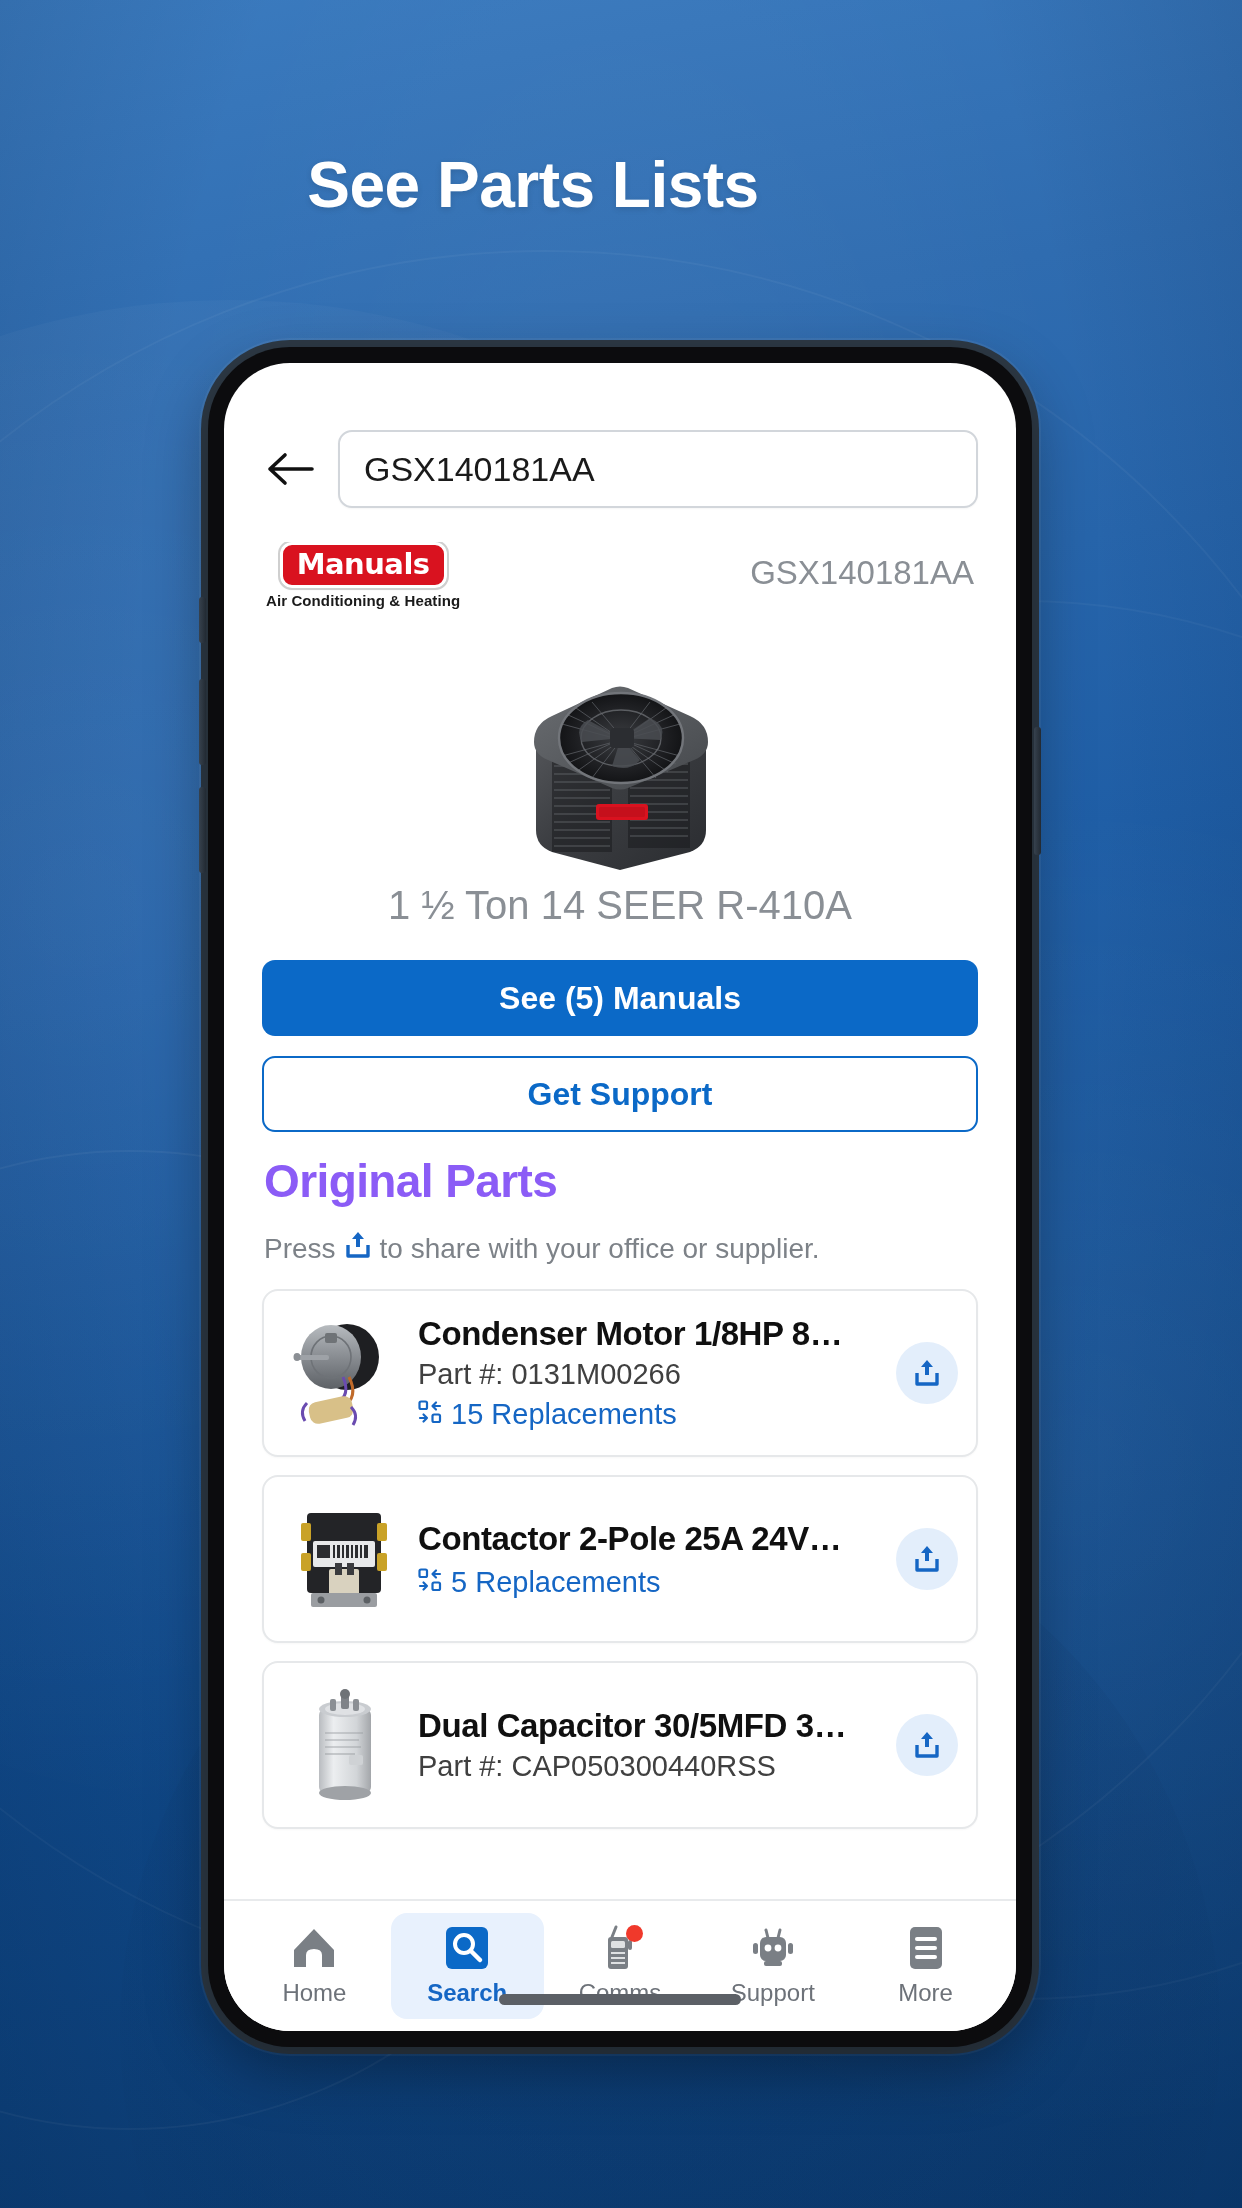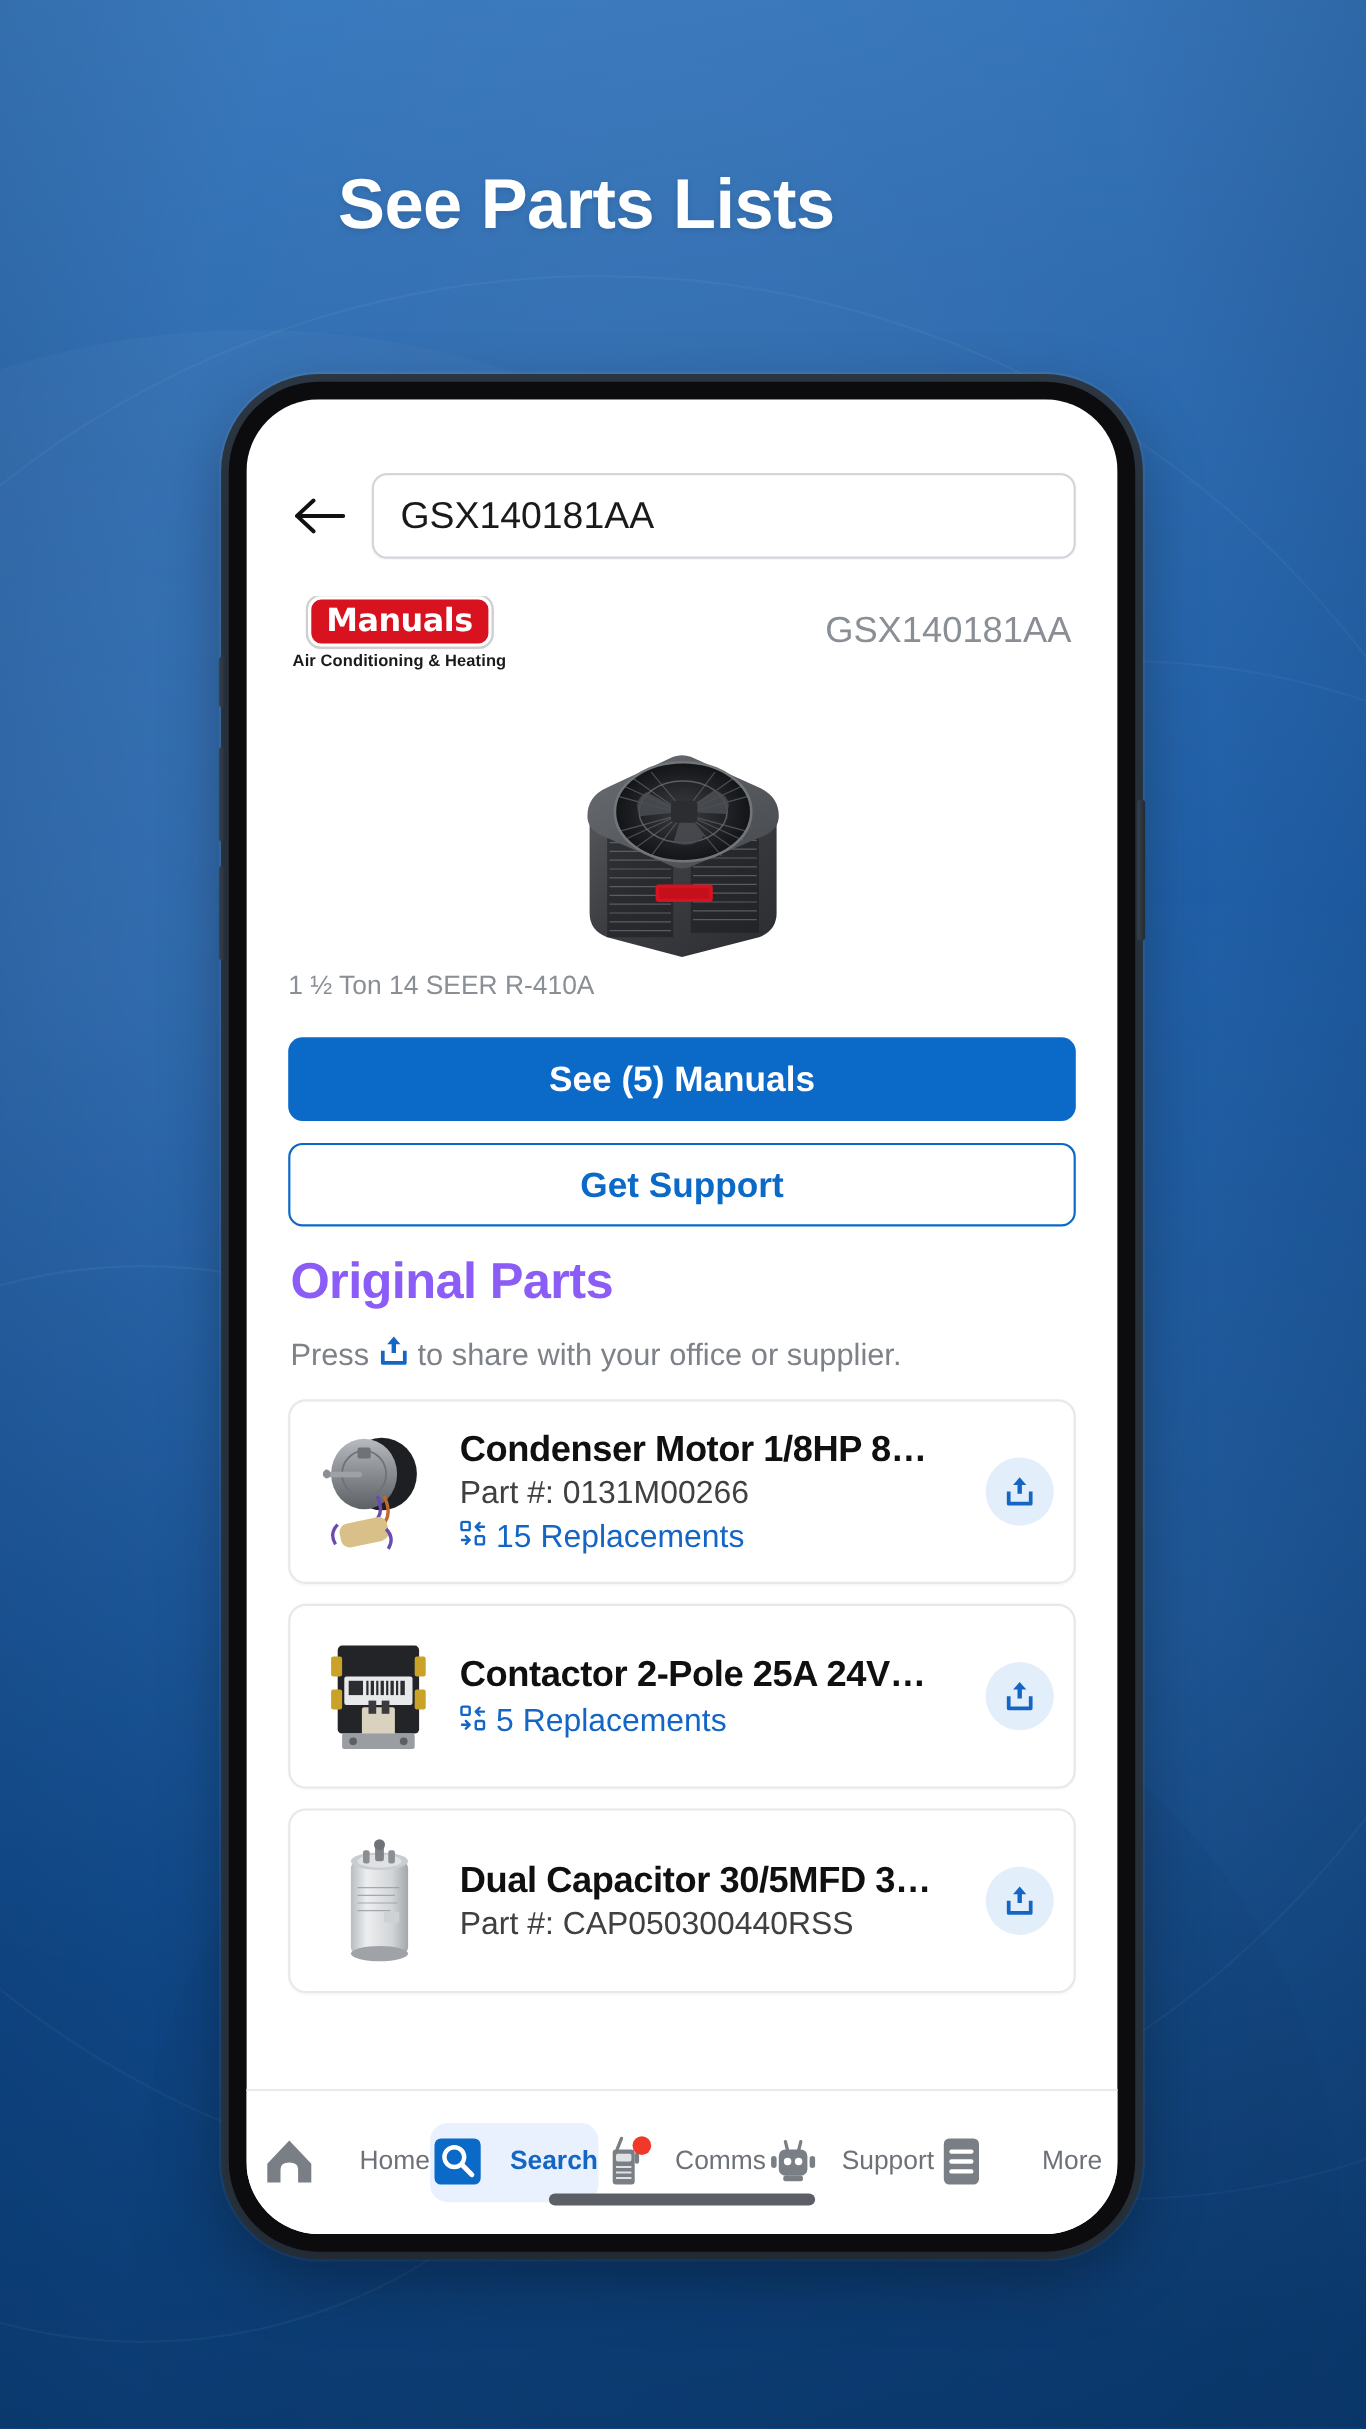--- a/index.html
+++ b/index.html
@@ -168,22 +168,22 @@
   .hero {
     height: 250px;
     display: flex;
     align-items: center;
     justify-content: center;
     margin-bottom: 6px;
   }
   .hero svg { display: block; }
 
   .spec-line {
-    text-align: left;
-    font-size: 24px;
+    text-align: center;
+    font-size: 40px;
     color: #8a8f95;
     margin-bottom: 32px;
   }
 
   
   .btn {
     height: 76px;
     border-radius: 13px;
     display: flex;
     align-items: center;
@@ -267,21 +267,21 @@
     height: 132px;
     border-top: 2px solid #e8eaec;
     display: flex;
     align-items: center;
     background: #fff;
     padding: 0 14px;
   }
   .tab {
     flex: 1;
     display: flex;
-    flex-direction: row;
+    flex-direction: column;
     align-items: center;
     justify-content: space-between;
     gap: 6px;
     padding: 10px 0 12px;
     border-radius: 16px;
   }
   .tab.active { background: #e8f1fd; }
   .tab-label { font-size: 24px; color: #6d7279; }
   .tab.active .tab-label { color: #1566c4; font-weight: bold; }
   .tab-ico { position: relative; width: 50px; height: 50px; display:flex; align-items:center; justify-content:center; }

